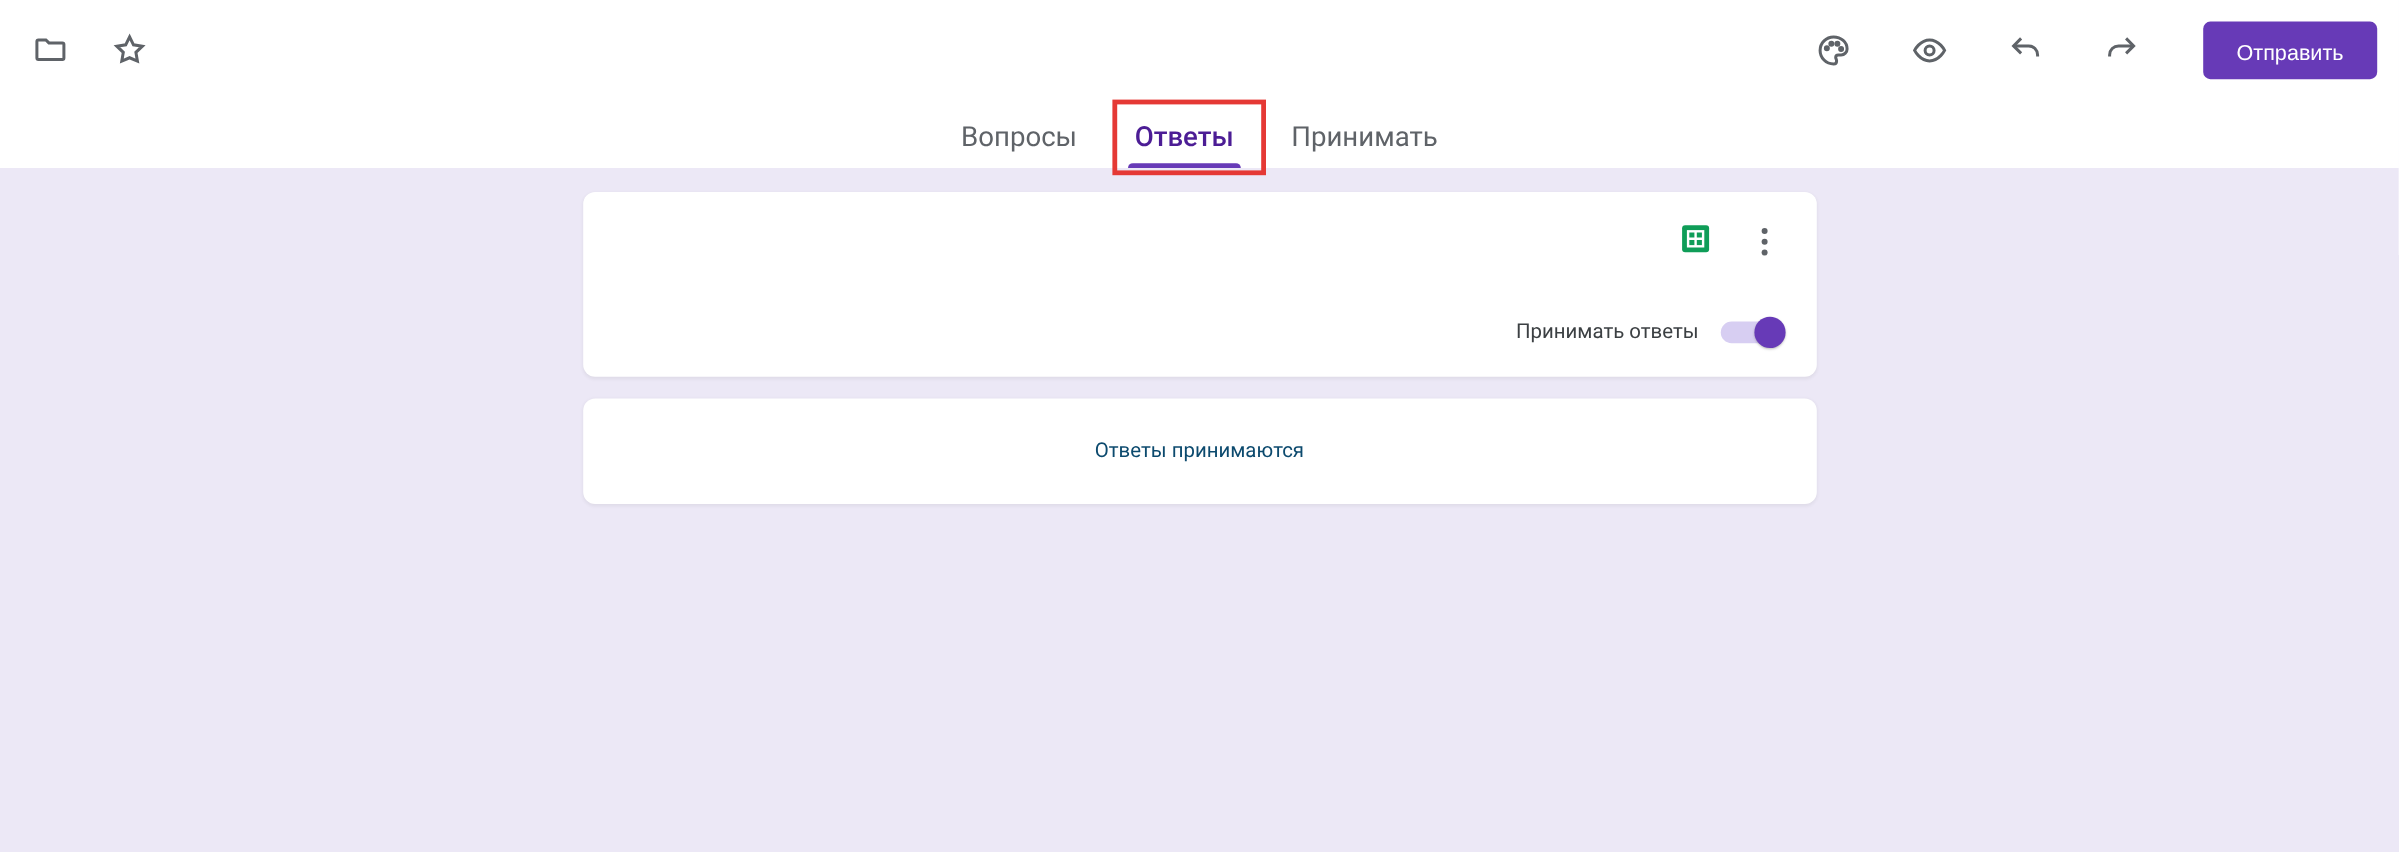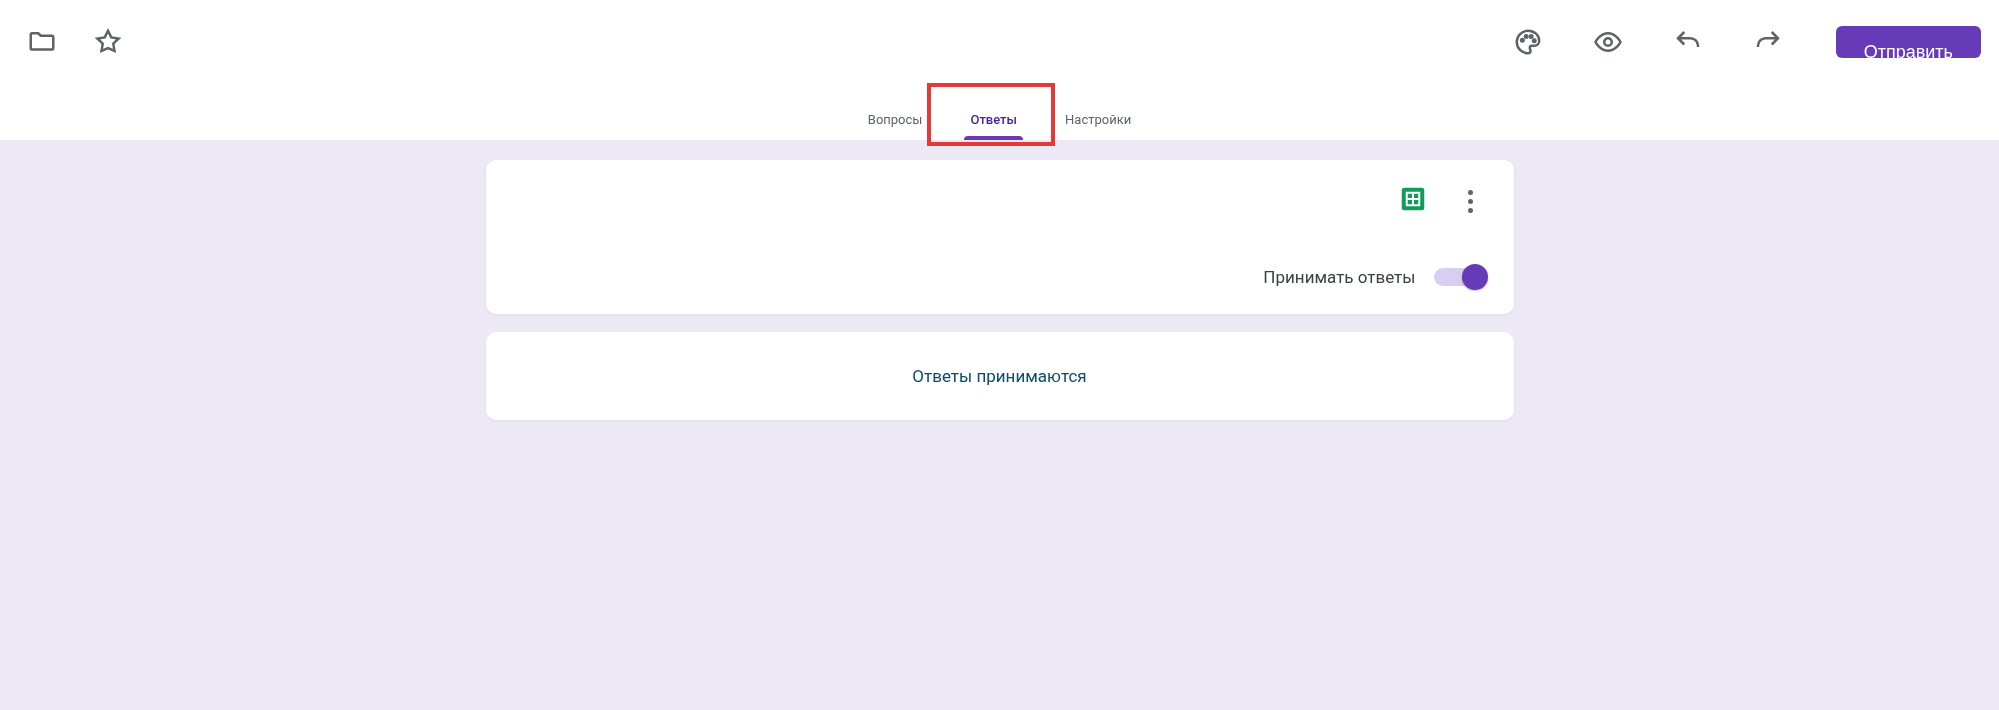--- a/index.html
+++ b/index.html
@@ -30,40 +30,40 @@
     color: #5f6368;
     cursor: pointer;
   }
   .icon-btn svg { width: 30px; height: 30px; }
 
   .send-btn {
     background: #673ab7;
     color: #fff;
     border: none;
     border-radius: 6px;
-    height: 32px;
+    height: 48px;
     padding: 16px 28px;
     font-size: 18px;
     font-weight: 500;
     cursor: pointer;
     margin-left: 12px;
   }
 
   
   .tabs-row {
     height: 56px;
     display: flex;
     justify-content: center;
     align-items: flex-end;
     background: #fff;
   }
   .tab {
     position: relative;
     padding: 0 24px 14px 24px;
-    font-size: 13px;
+    font-size: 23px;
     color: #5f6368;
     cursor: pointer;
     line-height: 1;
   }
   .tab.active { color: #4c1d95; font-weight: 500; }
   .tab.active::after {
     content: "";
     position: absolute;
     left: 18px; right: 18px; bottom: 0;
     height: 4px;
@@ -199,21 +199,21 @@
       </svg>
     </span>
     <button class="send-btn">Отправить</button>
   </div>
 </div>
 
 <div class="tabs-wrap">
   <div class="tabs-row">
     <div class="tab">Вопросы</div>
     <div class="tab active" id="active-tab">Ответы</div>
-    <div class="tab">Настройки</div>
+    <div class="tab">Принимать</div>
   </div>
   <div class="tab-highlight" id="tab-highlight" style="left: 927.016px; width: 128.125px; top: -1px; height: 63px;"></div>
 </div>
 
 <div class="page-body">
   <div class="card-stack">
 
     <div class="card">
       <div class="responses-header-row">
         <span>

